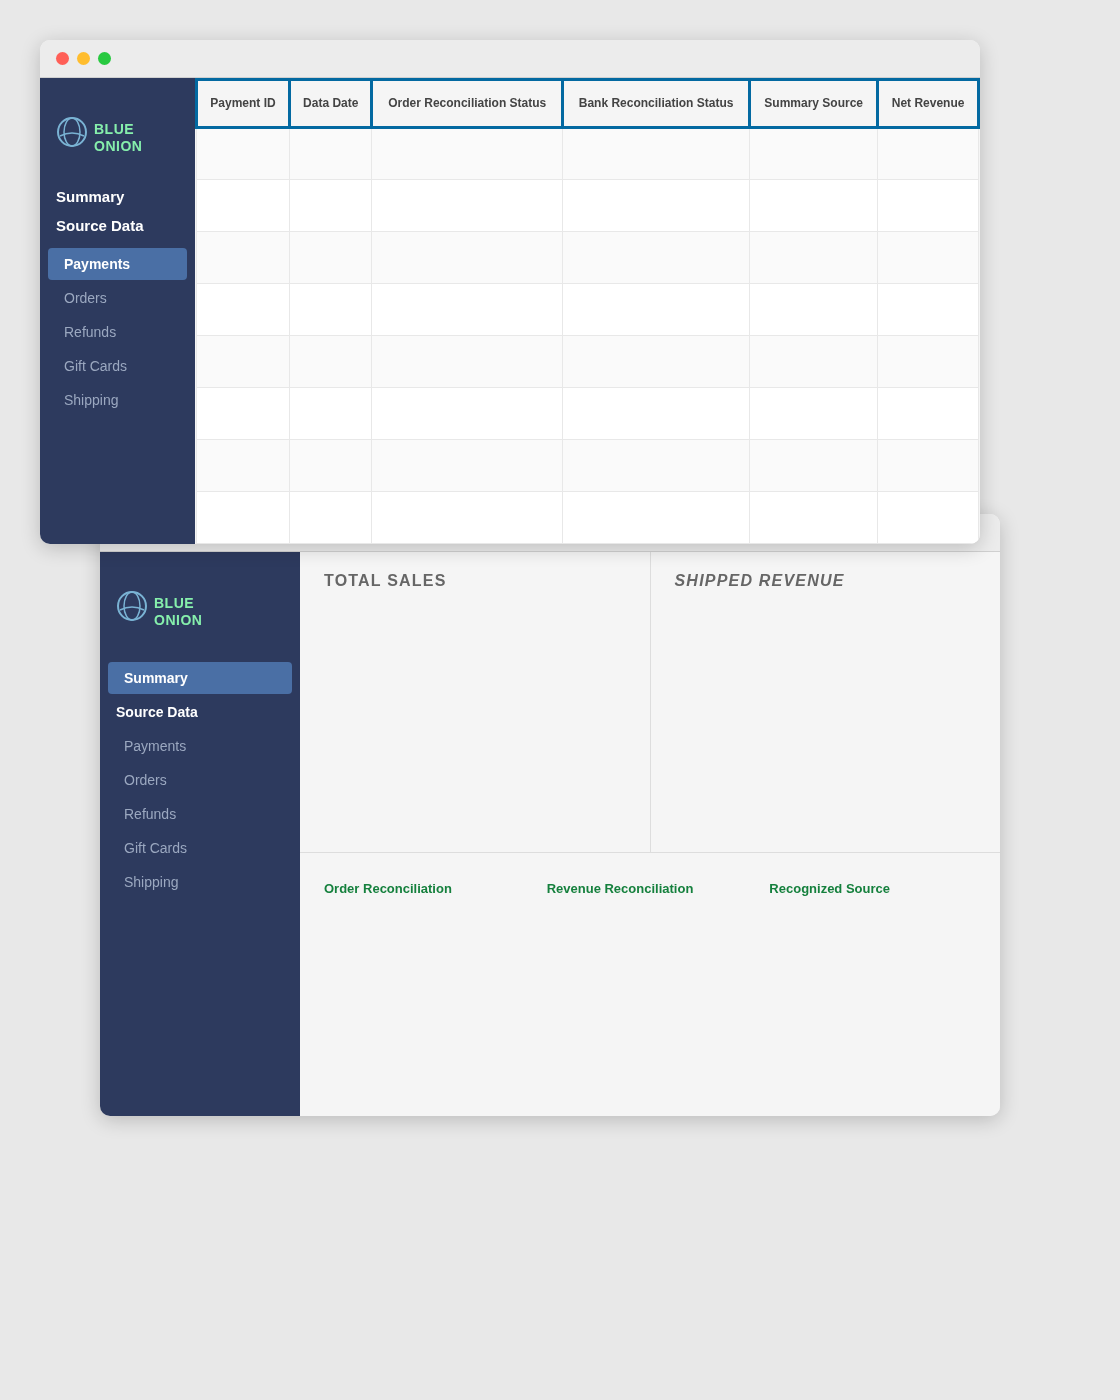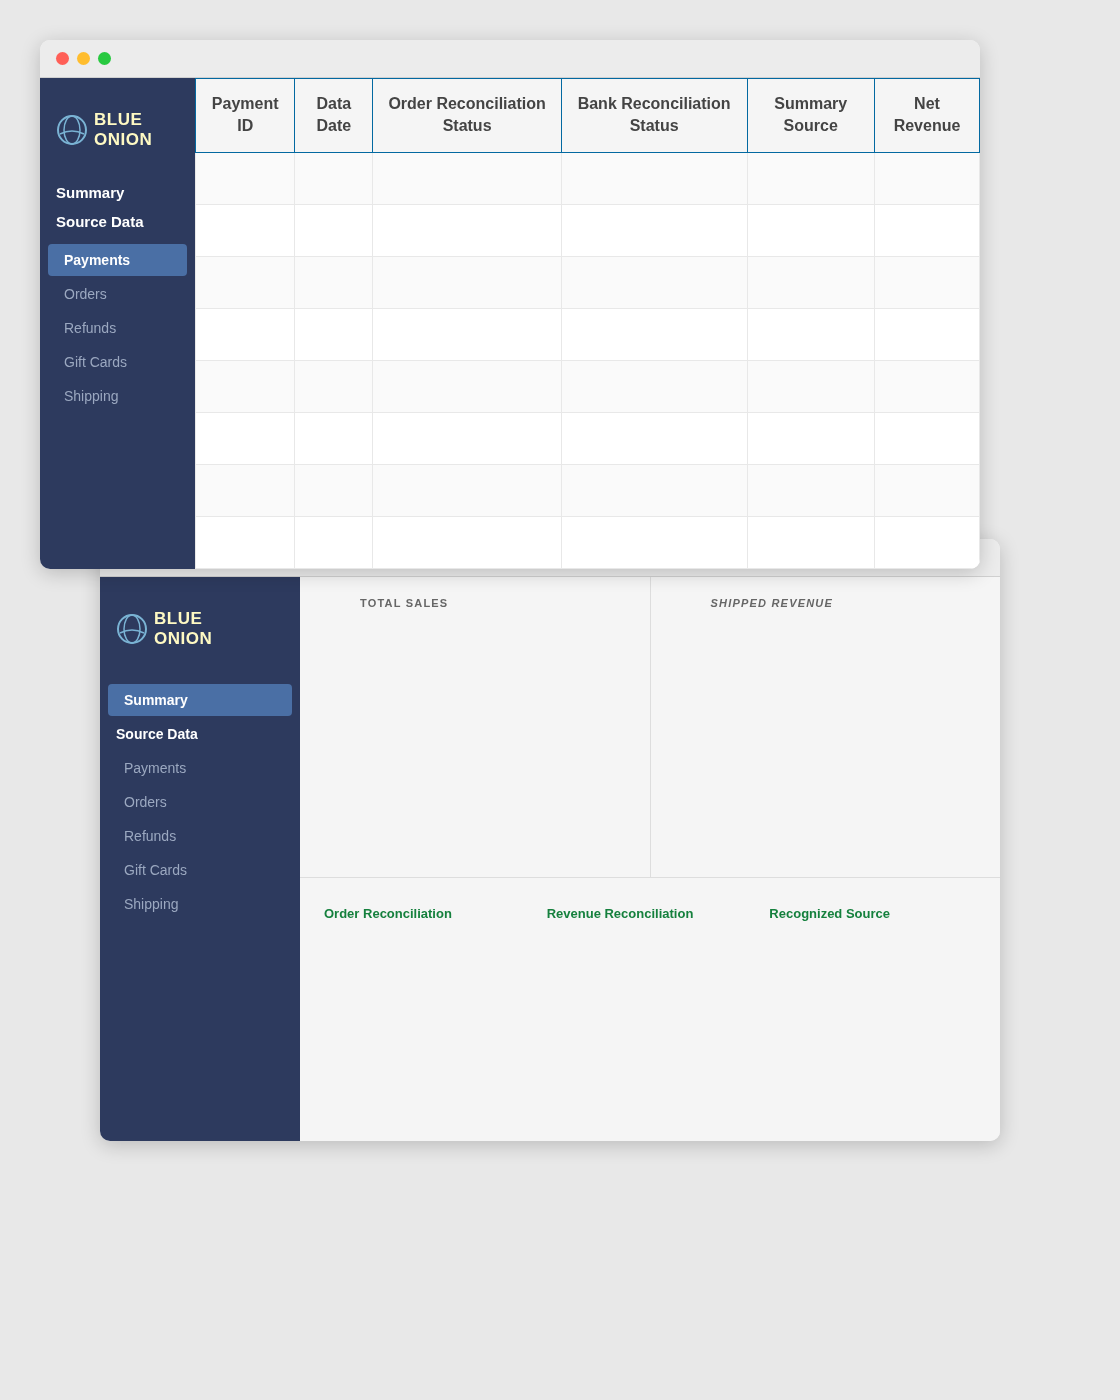--- a/index.html
+++ b/index.html
@@ -61,25 +61,26 @@
       align-items: center;
       gap: 6px;
     }
 
     .logo-icon {
       width: 32px;
       height: 32px;
     }
 
     .logo-text {
-      color: #fef9c3;
-      font-size: 17px;
+      color: #86efac;
+      font-size: 14px;
       font-weight: 700;
       line-height: 1.2;
       letter-spacing: 0.5px;
+      margin-top: 11px;
     }
 
     .sidebar-section-label {
       color: white;
       font-size: 15px;
       font-weight: 700;
       padding: 8px 16px 2px 16px;
       line-height: 1.3;
     }
 
@@ -113,24 +114,24 @@
     .data-table {
       width: 100%;
       border-collapse: collapse;
       font-size: 13px;
     }
 
     .data-table th {
       background: #f5f5f5;
       color: #444;
       font-weight: 600;
-      font-size: 16px;
+      font-size: 12px;
       text-align: center;
       padding: 14px 10px;
-      border: 1px solid #0369a1;
+      border: 3px solid #0369a1;
       vertical-align: middle;
       line-height: 1.4;
     }
 
     .data-table td {
       border: 1px solid #e8e8e8;
       padding: 0;
       height: 52px;
       background: white;
     }
@@ -154,27 +155,26 @@
       padding: 20px 24px;
       min-height: 300px;
     }
 
     .summary-panel + .summary-panel {
       border-left: 1px solid #ddd;
       font-style: italic;
     }
 
     .panel-label {
-      font-size: 11px;
+      font-size: 16px;
       font-weight: 700;
       letter-spacing: 1.2px;
       color: #666;
       text-transform: uppercase;
       margin-bottom: 16px;
-      margin-left: 36px;
     }
 
     .summary-bottom {
       display: flex;
       padding: 20px 24px;
       gap: 0;
     }
 
     .bottom-section {
       flex: 1;

